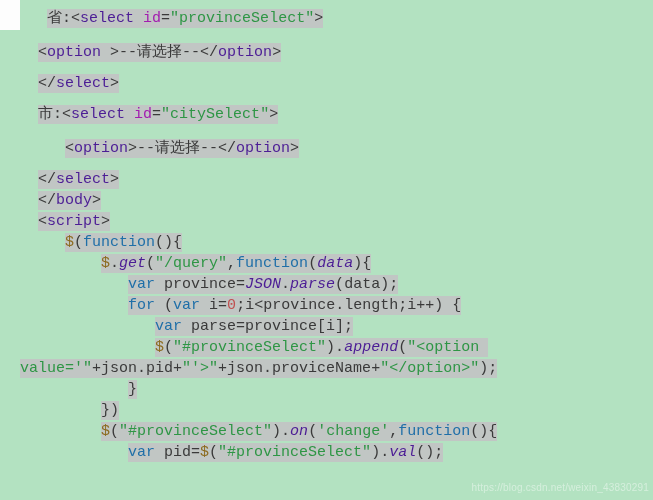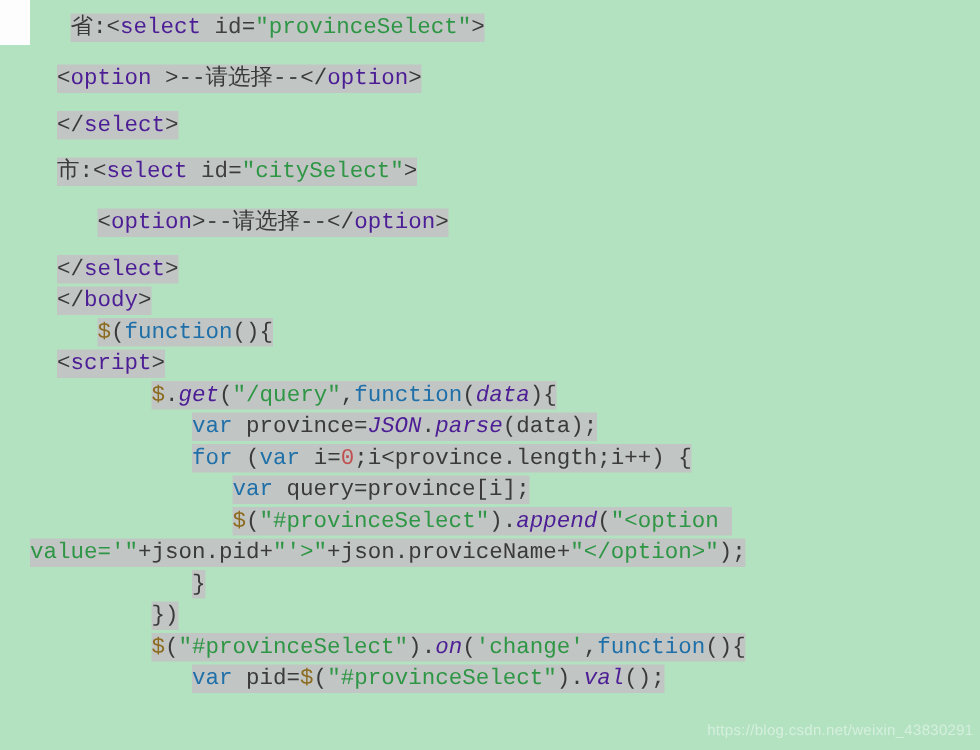--- a/index.html
+++ b/index.html
@@ -31,21 +31,21 @@
   }
   .gap { height: 13px; }
   .gap2 { height: 10px; }
   .hl {
     background: #c1c6c4;
     display: inline;
     padding: 1px 0;
     color: #3a3a3a;
   }
   .tag   { color: #4c1d95; }
-  .attr  { color: #404040; }
+  .attr  { color: #a21caf; }
   .val   { color: #2e9645; }
   .punct { color: #3a3a3a; }
   .kw    { color: #1f6fa8; }
   .fn    { color: #4c1d95; font-style: italic; }
   .num   { color: #c05050; }
   .str   { color: #2e9645; }
   .plain { color: #3a3a3a; }
   .jq    { color: #8c6b1f; }
   .watermark {
     position: absolute;
@@ -68,26 +68,26 @@
     <div class="ln">  <span class="hl"><span class="punct">&lt;</span><span class="tag">option</span><span class="plain"> </span><span class="punct">&gt;</span><span class="plain">--请选择--</span><span class="punct">&lt;/</span><span class="tag">option</span><span class="punct">&gt;</span></span></div>
     <div class="gap2"></div>
     <div class="ln">  <span class="hl"><span class="punct">&lt;/</span><span class="tag">select</span><span class="punct">&gt;</span></span></div>
     <div class="gap2"></div>
     <div class="ln">  <span class="hl"><span class="plain">市:</span><span class="punct">&lt;</span><span class="tag">select</span><span class="plain"> </span><span class="attr">id</span><span class="punct">=</span><span class="val">"citySelect"</span><span class="punct">&gt;</span></span></div>
     <div class="gap"></div>
     <div class="ln">     <span class="hl"><span class="punct">&lt;</span><span class="tag">option</span><span class="punct">&gt;</span><span class="plain">--请选择--</span><span class="punct">&lt;/</span><span class="tag">option</span><span class="punct">&gt;</span></span></div>
     <div class="gap2"></div>
     <div class="ln">  <span class="hl"><span class="punct">&lt;/</span><span class="tag">select</span><span class="punct">&gt;</span></span></div>
     <div class="ln">  <span class="hl"><span class="punct">&lt;/</span><span class="tag">body</span><span class="punct">&gt;</span></span></div>
+    <div class="ln">  <span class="hl"><span class="punct">&lt;</span><span class="tag">script</span><span class="punct">&gt;</span></span></div>
     <div class="ln">     <span class="hl"><span class="jq">$</span><span class="punct">(</span><span class="kw">function</span><span class="punct">(){</span></span></div>
-    <div class="ln">  <span class="hl"><span class="punct">&lt;</span><span class="tag">script</span><span class="punct">&gt;</span></span></div>
     <div class="ln">         <span class="hl"><span class="jq">$</span><span class="punct">.</span><span class="fn">get</span><span class="punct">(</span><span class="str">"/query"</span><span class="punct">,</span><span class="kw">function</span><span class="punct">(</span><span class="fn">data</span><span class="punct">){</span></span></div>
     <div class="ln">            <span class="hl"><span class="kw">var</span><span class="plain"> province=</span><span class="fn">JSON</span><span class="punct">.</span><span class="fn">parse</span><span class="punct">(</span><span class="plain">data</span><span class="punct">);</span></span></div>
     <div class="ln">            <span class="hl"><span class="kw">for</span><span class="plain"> </span><span class="punct">(</span><span class="kw">var</span><span class="plain"> i=</span><span class="num">0</span><span class="punct">;</span><span class="plain">i&lt;province.length</span><span class="punct">;</span><span class="plain">i++</span><span class="punct">)</span><span class="plain"> </span><span class="punct">{</span></span></div>
-    <div class="ln">               <span class="hl"><span class="kw">var</span><span class="plain"> query=</span><span class="plain">province[i]</span><span class="punct">;</span></span></div>
+    <div class="ln">               <span class="hl"><span class="kw">var</span><span class="plain"> parse=</span><span class="plain">province[i]</span><span class="punct">;</span></span></div>
     <div class="ln">               <span class="hl"><span class="jq">$</span><span class="punct">(</span><span class="str">"#provinceSelect"</span><span class="punct">)</span><span class="punct">.</span><span class="fn">append</span><span class="punct">(</span><span class="str">"&lt;option </span></span></div>
     <div class="ln"><span class="hl"><span class="str">value='"</span><span class="punct">+</span><span class="plain">json.pid</span><span class="punct">+</span><span class="str">"'&gt;"</span><span class="punct">+</span><span class="plain">json.proviceName</span><span class="punct">+</span><span class="str">"&lt;/option&gt;"</span><span class="punct">);</span></span></div>
     <div class="ln">            <span class="hl"><span class="punct">}</span></span></div>
     <div class="ln">         <span class="hl"><span class="punct">})</span></span></div>
     <div class="ln">         <span class="hl"><span class="jq">$</span><span class="punct">(</span><span class="str">"#provinceSelect"</span><span class="punct">)</span><span class="punct">.</span><span class="fn">on</span><span class="punct">(</span><span class="str">'change'</span><span class="punct">,</span><span class="kw">function</span><span class="punct">(){</span></span></div>
     <div class="ln">            <span class="hl"><span class="kw">var</span><span class="plain"> pid=</span><span class="jq">$</span><span class="punct">(</span><span class="str">"#provinceSelect"</span><span class="punct">)</span><span class="punct">.</span><span class="fn">val</span><span class="punct">();</span></span></div>
   </div>
 
 <div class="watermark">https://blog.csdn.net/weixin_43830291</div>
 

